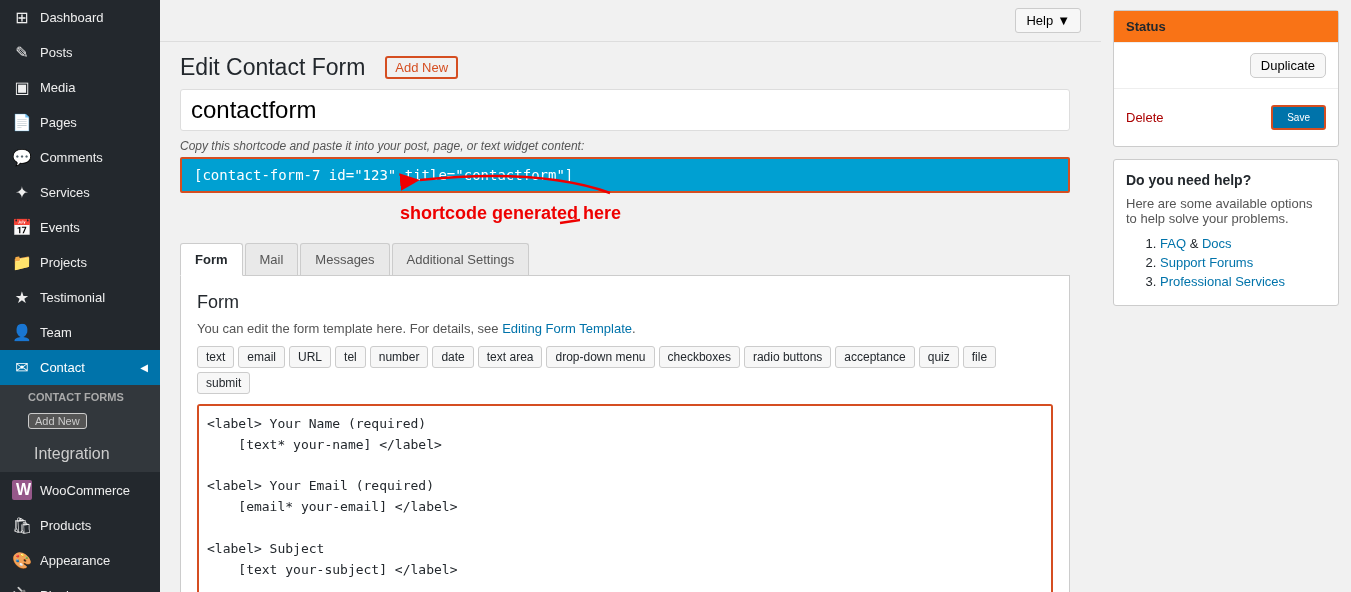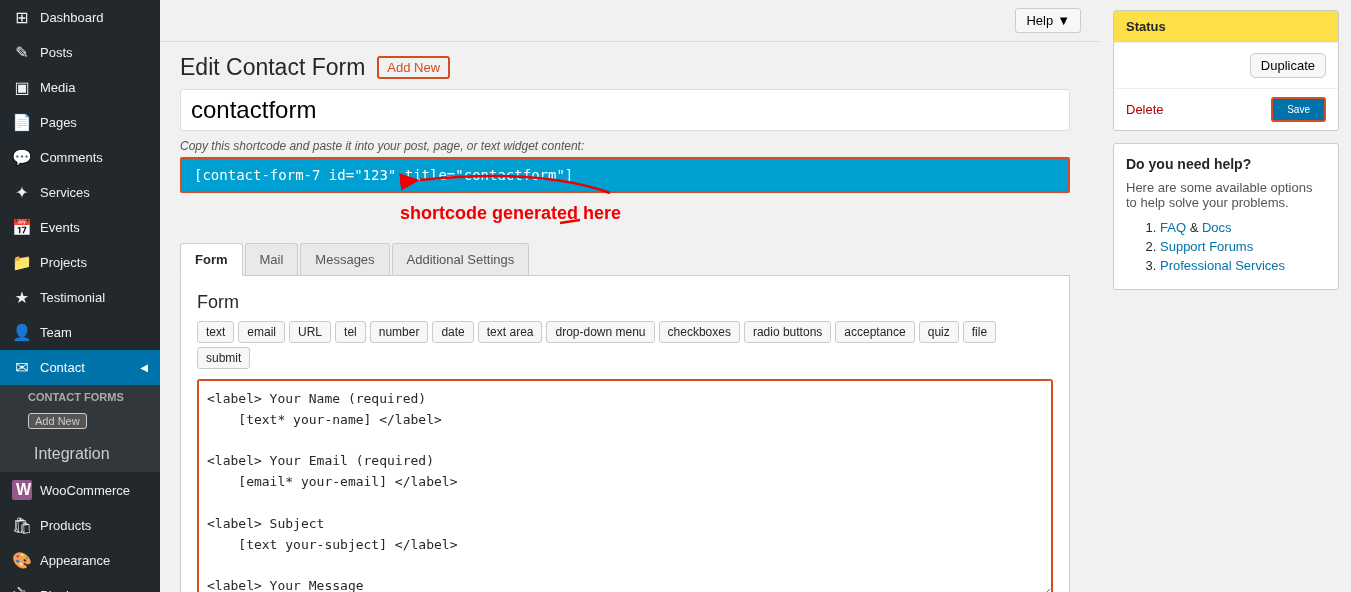--- a/index.html
+++ b/index.html
@@ -19,21 +19,21 @@
     .sidebar-item .chevron { margin-left: auto; font-size: 10px; }
 
     
     .main { flex: 1; background: #f1f1f1; overflow-y: auto; }
 
     
     .topbar { background: #f1f1f1; padding: 8px 20px; display: flex; justify-content: flex-end; align-items: center; border-bottom: 1px solid #ddd; }
     .help-btn { background: #f7f7f7; border: 1px solid #ccc; border-radius: 3px; padding: 4px 10px; font-size: 13px; cursor: pointer; display: flex; align-items: center; gap: 4px; }
 
     
-    .page-header { padding: 12px 20px 8px 20px; display: flex; align-items: center; gap: 12px; background: #f1f1f1; }
+    .page-header { padding: 12px 20px 8px 20px; display: flex; align-items: center; gap: 20px; background: #f1f1f1; }
     .page-title { font-size: 23px; font-weight: 400; color: #23282d; }
     .add-new-btn { border: 2px solid #d54e21; color: #d54e21; background: transparent; padding: 2px 8px; font-size: 13px; border-radius: 3px; cursor: pointer; }
 
     
     .content { padding: 0 20px 20px 20px; }
 
     
     .form-name-input { width: 100%; max-width: 890px; padding: 6px 10px; font-size: 24px; border: 1px solid #ddd; border-radius: 3px; margin-bottom: 8px; background: #fff; }
 
     
@@ -56,25 +56,25 @@
     .tag-btn { padding: 3px 8px; background: #f7f7f7; border: 1px solid #ccc; border-radius: 3px; font-size: 12px; cursor: pointer; color: #23282d; }
 
     
     .code-textarea { width: 100%; height: 220px; font-family: monospace; font-size: 13px; border: 2px solid #d54e21; border-radius: 3px; padding: 8px; resize: vertical; color: #23282d; line-height: 1.6; background: #fff; }
 
     
     .right-sidebar { width: 250px; flex-shrink: 0; padding: 10px 12px; background: #f1f1f1; }
 
     
     .status-box { background: #fff; border: 1px solid #ccc; border-radius: 3px; margin-bottom: 12px; }
-    .status-box-header { padding: 8px 12px; border-bottom: 1px solid #eee; font-weight: 600; font-size: 13px; background: #fde047; }
+    .status-box-header { padding: 8px 12px; border-bottom: 1px solid #eee; font-weight: 600; font-size: 13px; background: #f97316; }
     .status-box-body { padding: 10px 12px; display: flex; justify-content: flex-end; }
     .duplicate-btn { background: #f7f7f7; border: 1px solid #ccc; border-radius: 5px; padding: 4px 10px; font-size: 13px; cursor: pointer; }
 
-    .status-actions { padding: 8px 12px; display: flex; justify-content: space-between; align-items: center; border-top: 1px solid #eee; }
+    .status-actions { padding: 16px 12px; display: flex; justify-content: space-between; align-items: center; border-top: 1px solid #eee; }
     .delete-link { color: #a00; font-size: 13px; cursor: pointer; text-decoration: none; }
     .save-btn { background: #0073aa; color: #fff; border: none; border-radius: 3px; padding: 5px 14px; font-size: 10px; cursor: pointer; border: 2px solid #d54e21; }
 
     
     .help-box { background: #fff; border: 1px solid #ccc; border-radius: 3px; padding: 12px; }
     .help-box-title { font-size: 14px; font-weight: 600; margin-bottom: 8px; }
     .help-box-desc { font-size: 13px; color: #555; margin-bottom: 10px; }
     .help-box ol { padding-left: 18px; }
     .help-box li { margin-bottom: 4px; font-size: 13px; margin-left: 16px; }
     .help-box a { color: #0073aa; text-decoration: none; }
@@ -220,20 +220,24 @@
       <div class="tabs">
         <div class="tab active">Form</div>
         <div class="tab">Mail</div>
         <div class="tab">Messages</div>
         <div class="tab">Additional Settings</div>
       </div>
 
       
       <div class="form-panel">
         <div class="form-panel-title">Form</div>
+        <div class="form-panel-desc">
+          <span>You can edit the form template here. For details, see</span>
+          <a href="#">Editing Form Template</a>.
+        </div>
         
         <div class="tag-buttons" id="tag-buttons-container">
             <button class="tag-btn">text</button>
             <button class="tag-btn">email</button>
             <button class="tag-btn">URL</button>
             <button class="tag-btn">tel</button>
             <button class="tag-btn">number</button>
             <button class="tag-btn">date</button>
             <button class="tag-btn">text area</button>
             <button class="tag-btn">drop-down menu</button>

